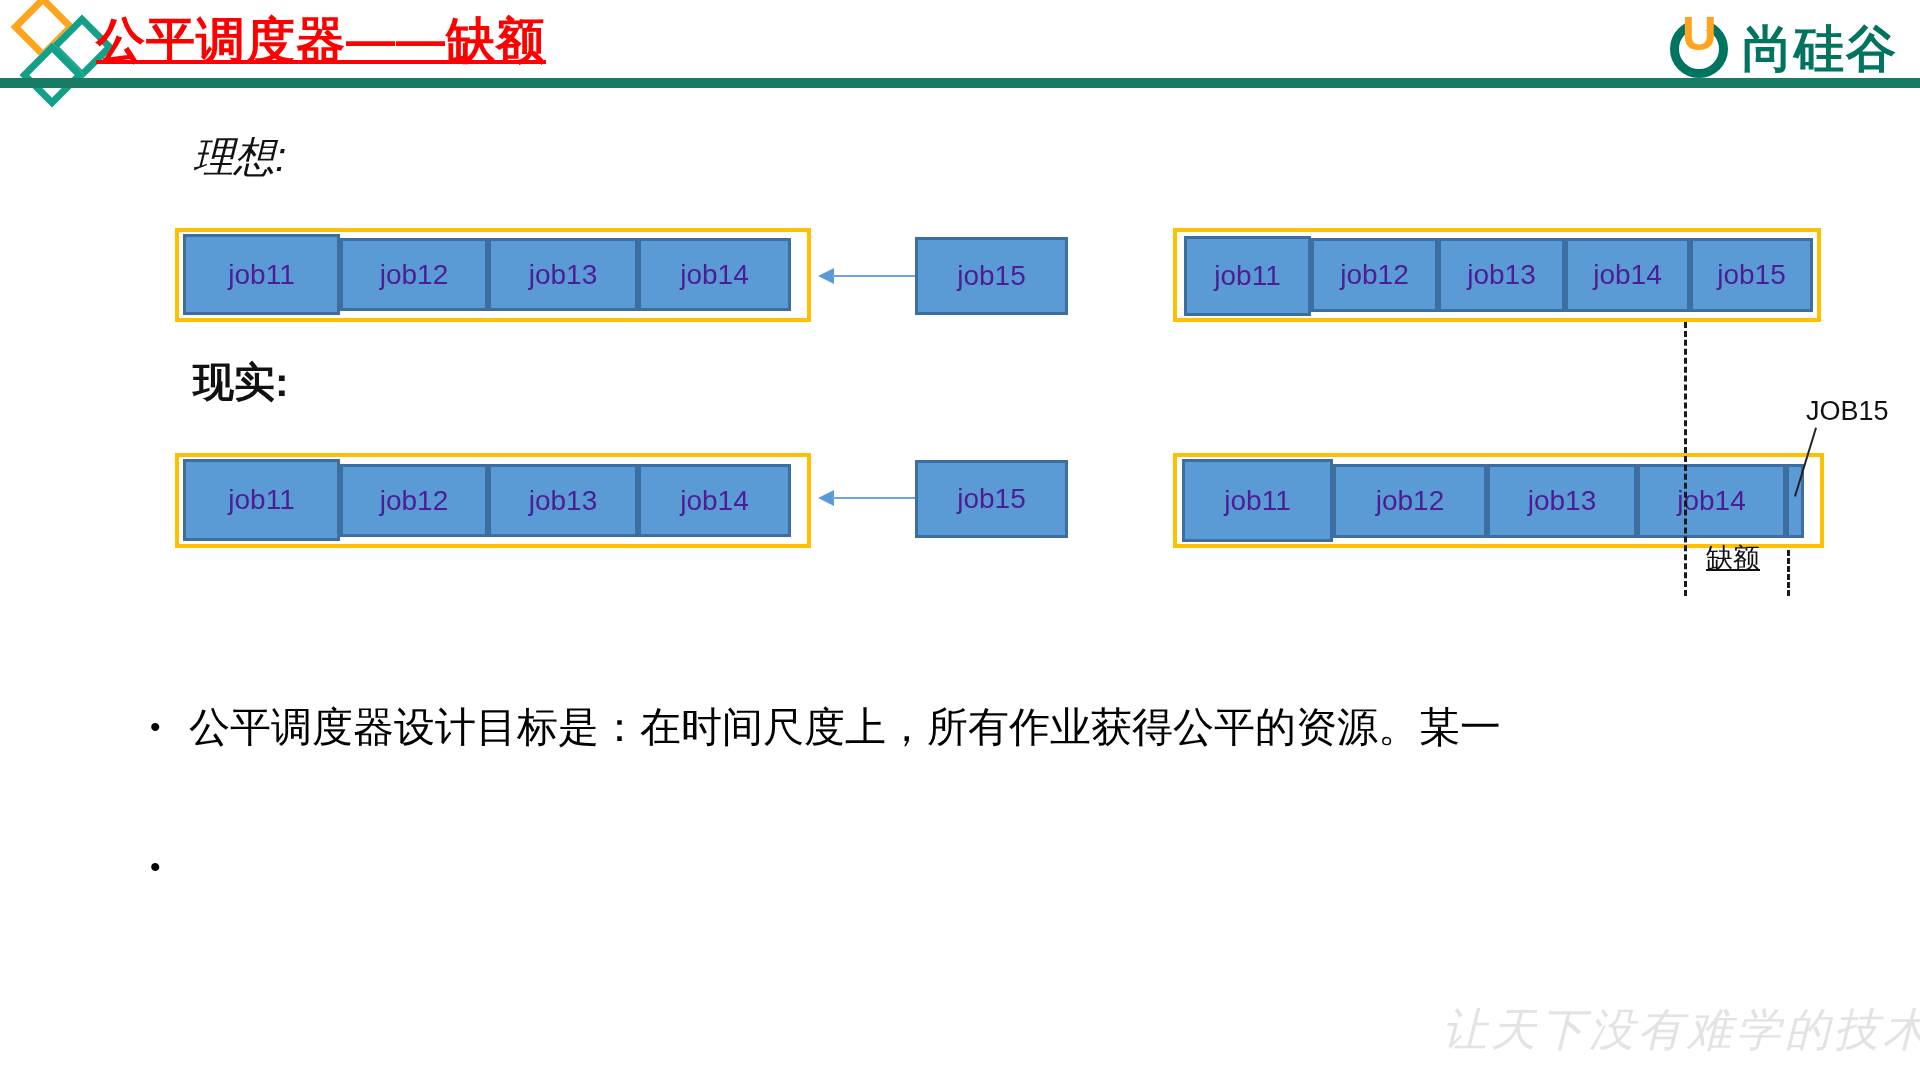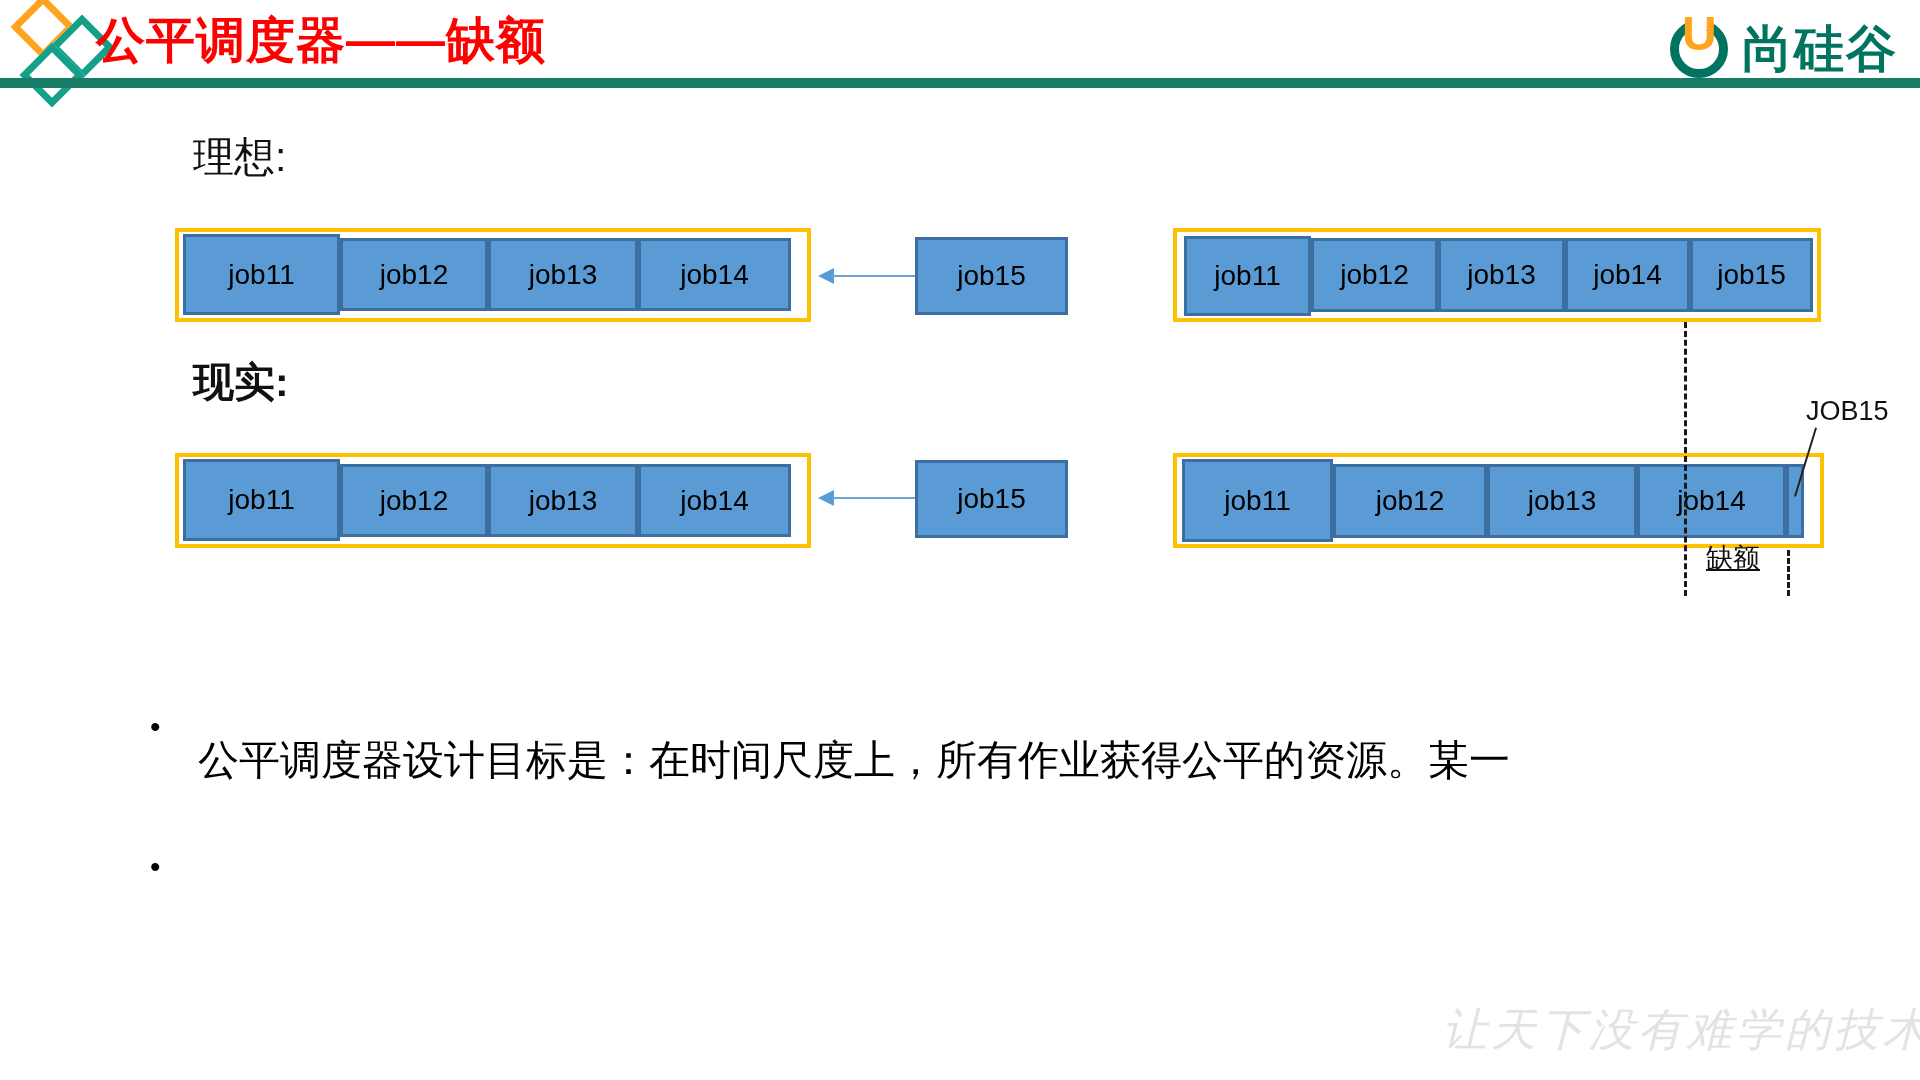--- a/index.html
+++ b/index.html
@@ -8,37 +8,37 @@
     position:relative; width:1920px; height:1080px; background:#ffffff;
     overflow:hidden; font-family:"Liberation Sans", sans-serif;
   }
   
   .diamond { position:absolute; background:#fff; transform:rotate(45deg); }
   .d-orange { left:20px; top:4px;  width:46px; height:46px; border:7px solid #FFA41C; }
   .d-teal-r { left:59px; top:24px; width:46px; height:46px; border:7px solid #13A089; }
   .d-teal-b { left:29px; top:52px; width:46px; height:46px; border:7px solid #13A089; }
   .page-title {
     position:absolute; left:96px; top:8px; font-size:49px; font-weight:bold;
-    color:#FF0000; letter-spacing:1px; white-space:nowrap;
+    color:#FF0000; letter-spacing:1px; white-space:nowrap;text-decoration:underline;
   }
   .green-bar { position:absolute; left:0; top:78px; width:1920px; height:10px; background:#177B66; }
   .brand { position:absolute; left:1670px; top:12px; width:230px; height:68px; }
   .brand-ring { position:absolute; left:0; top:8px; width:58px; height:58px;
     border:9px solid #00745F; border-radius:50%; }
   .brand-notch { position:absolute; left:17px; top:4px; width:24px; height:14px; background:#fff; }
   .brand-u { position:absolute; left:12px; top:-6px; font-size:48px; font-weight:bold; color:#FFA41C; }
   .brand-text { position:absolute; left:72px; top:4px; font-size:50px; font-weight:bold;
     color:#00745F; letter-spacing:2px; white-space:nowrap;font-family:Liberation Mono, monospace; }
   
   .row-label { position:absolute; font-size:41px; color:#111; white-space:nowrap; }
   .frame { position:absolute; border:4px solid #FFC000; background:#fff; }
   .jbox {
     position:absolute; background:#5B9BD5; border:3px solid #3C6E9F;
     display:flex; align-items:center; justify-content:center;
-    color:#000000; font-size:28px;
+    color:#4c1d95; font-size:28px;
   }
   .arrow-line { position:absolute; height:2px; background:#70A3D9; }
   .arrow-head { position:absolute; width:0; height:0;
     border-top:8px solid transparent; border-bottom:8px solid transparent;
     border-right:16px solid #5B9BD5; }
   .dash-v { position:absolute; width:0; border-left:3px dashed #1a1a1a; }
   .callout { position:absolute; font-size:27px; color:#111; white-space:nowrap; }
   .connector { position:absolute; left:1817px; top:428px; width:72px; height:2px;
     background:#222; transform:rotate(107deg); transform-origin:0 0; }
   
@@ -62,21 +62,21 @@
   </div>
   <div class="page-title">公平调度器——缺额</div>
   <div class="green-bar"></div>
   <div class="brand">
     <div class="brand-ring"></div>
     <div class="brand-notch"></div>
     <div class="brand-u">U</div>
     <div class="brand-text">尚硅谷</div>
   </div>
 
-  <div class="row-label" style="left:193px; top:130px;">理想:</div>
+  <div class="row-label" style="left:193px; top:130px;font-style:italic;">理想:</div>
 
   <div class="frame" style="left:175px; top:228px; width:636px; height:94px;">
     <div class="jbox" style="left:4px; top:2px; width:157px; height:81px;">job11</div>
     <div class="jbox" style="left:161px; top:6px; width:148px; height:73px;">job12</div>
     <div class="jbox" style="left:309px; top:6px; width:150px; height:73px;">job13</div>
     <div class="jbox" style="left:459px; top:6px; width:153px; height:73px;">job14</div>
   </div>
 
   <div class="arrow-head" style="left:818px; top:268px;"></div>
   <div class="arrow-line" style="left:832px; top:275px; width:84px;"></div>
@@ -111,21 +111,21 @@
     <div class="jbox" style="left:609px; top:7px; width:18px; height:74px;"></div>
   </div>
 
   <div class="dash-v" style="left:1684px; top:322px; height:274px;"></div>
   <div class="dash-v" style="left:1787px; top:550px; height:46px;"></div>
   <div class="callout" style="left:1806px; top:396px;">JOB15</div>
   <div class="connector"></div>
   <div class="callout" style="left:1706px; top:540px;text-decoration:underline;">缺额</div>
 
   <div class="bullet-dot" style="left:150px; top:710px;">•</div>
-  <div class="bullet-text" style="left:198px; top:700px;margin-top:33px;">
+  <div class="bullet-text" style="left:189px; top:700px;">
     <div>公平调度器设计目标是：在时间尺度上，所有作业获得公平的资源。某一</div>
   </div>
 
   <div class="bullet-dot" style="left:150px; top:850px;">•</div>
 
   <div class="watermark">让天下没有难学的技术</div>
 
 </div>
 
 </body></html>

